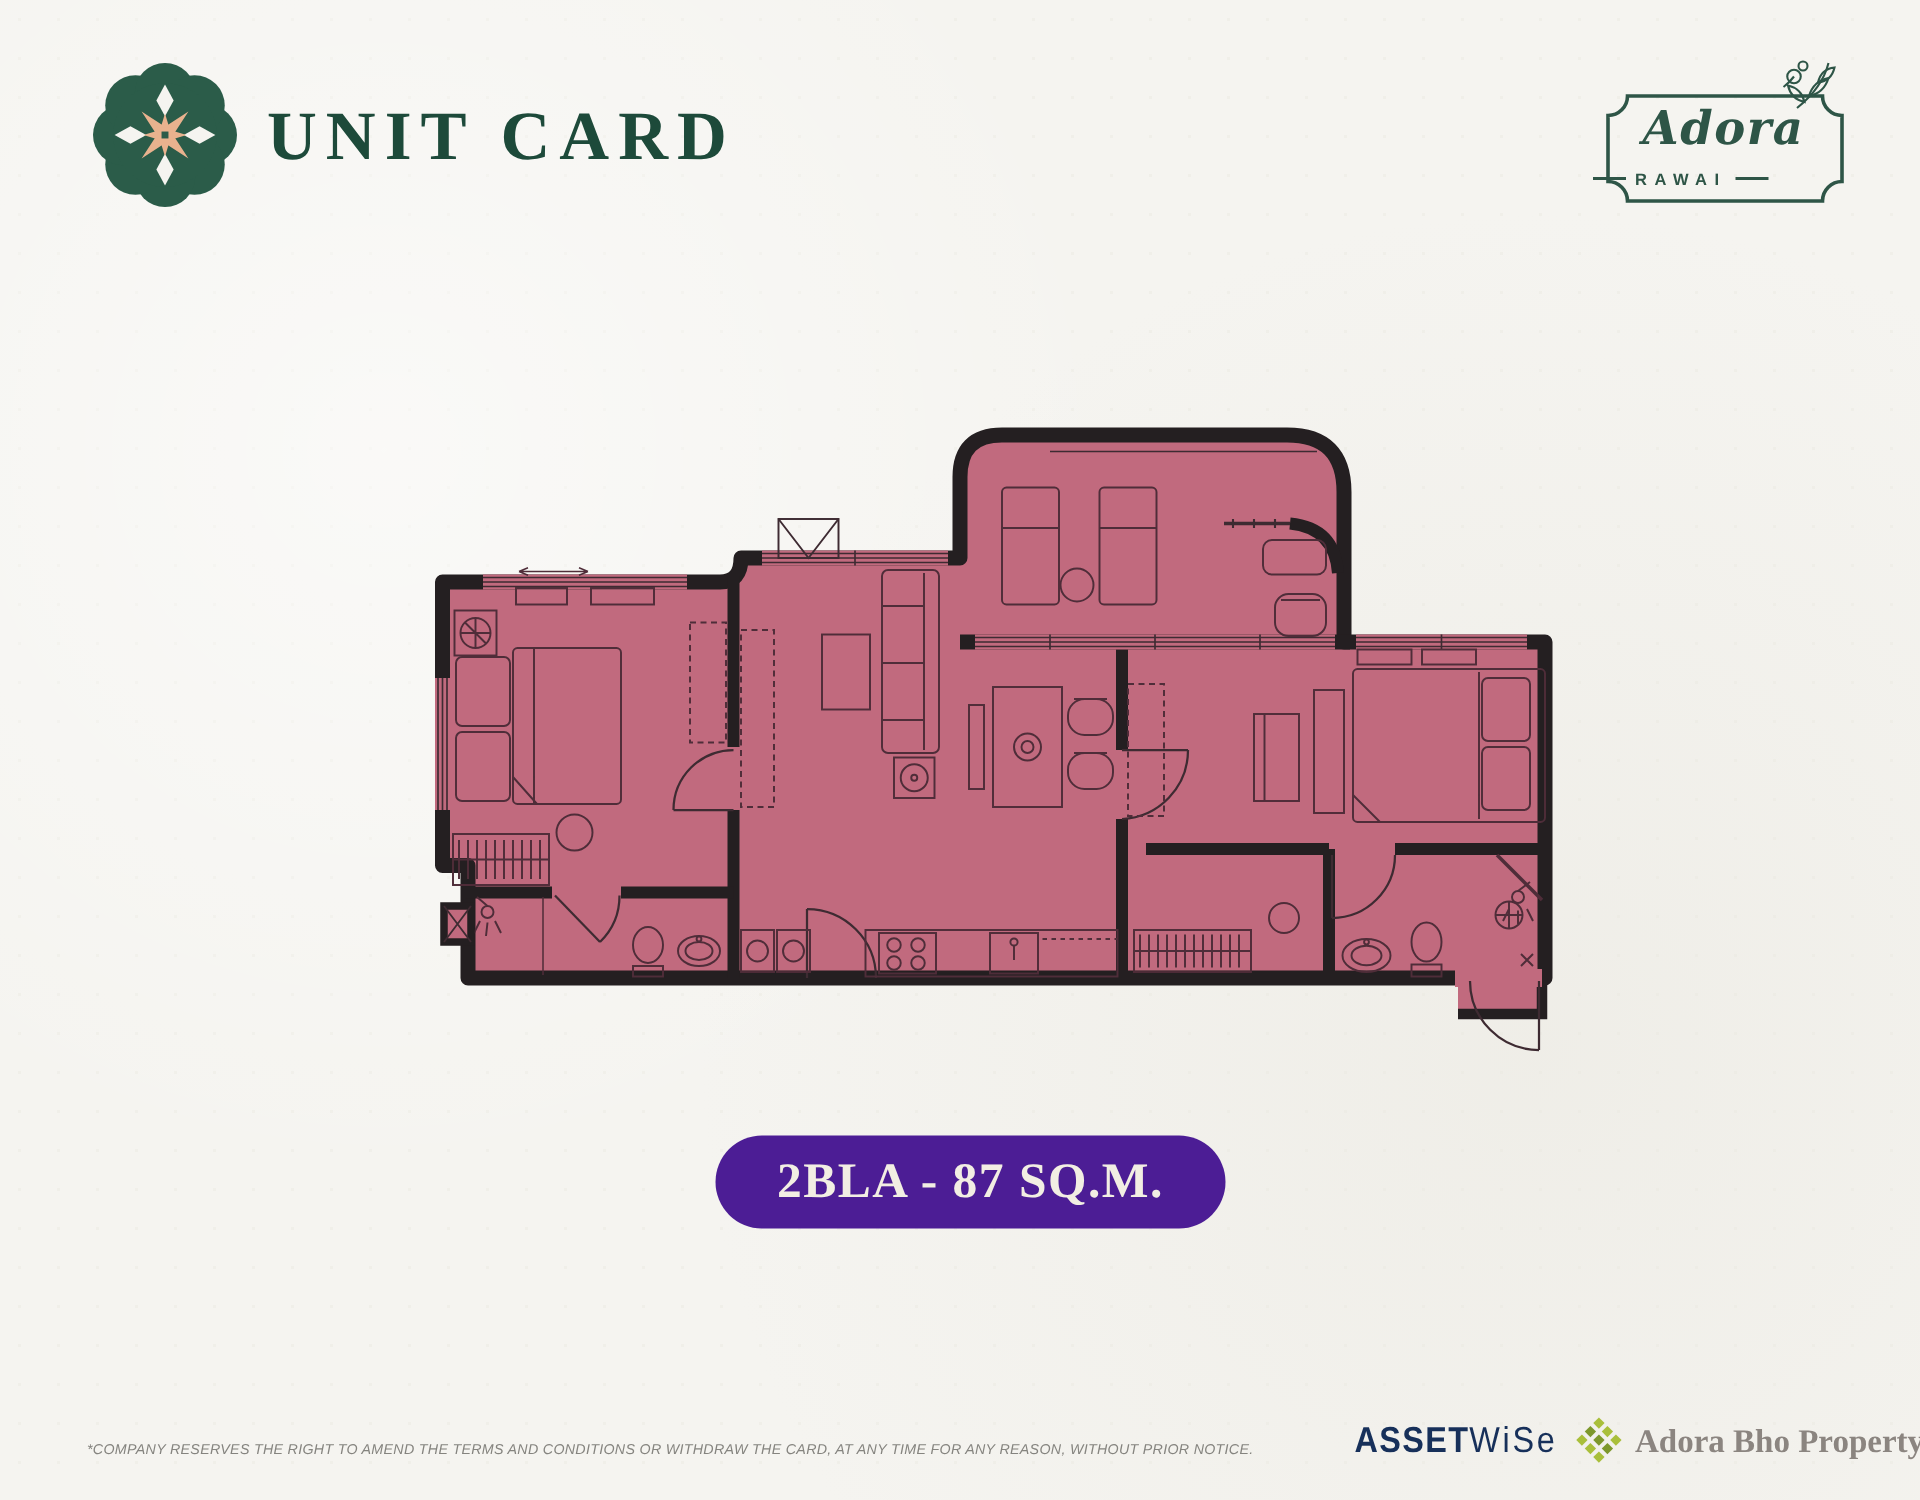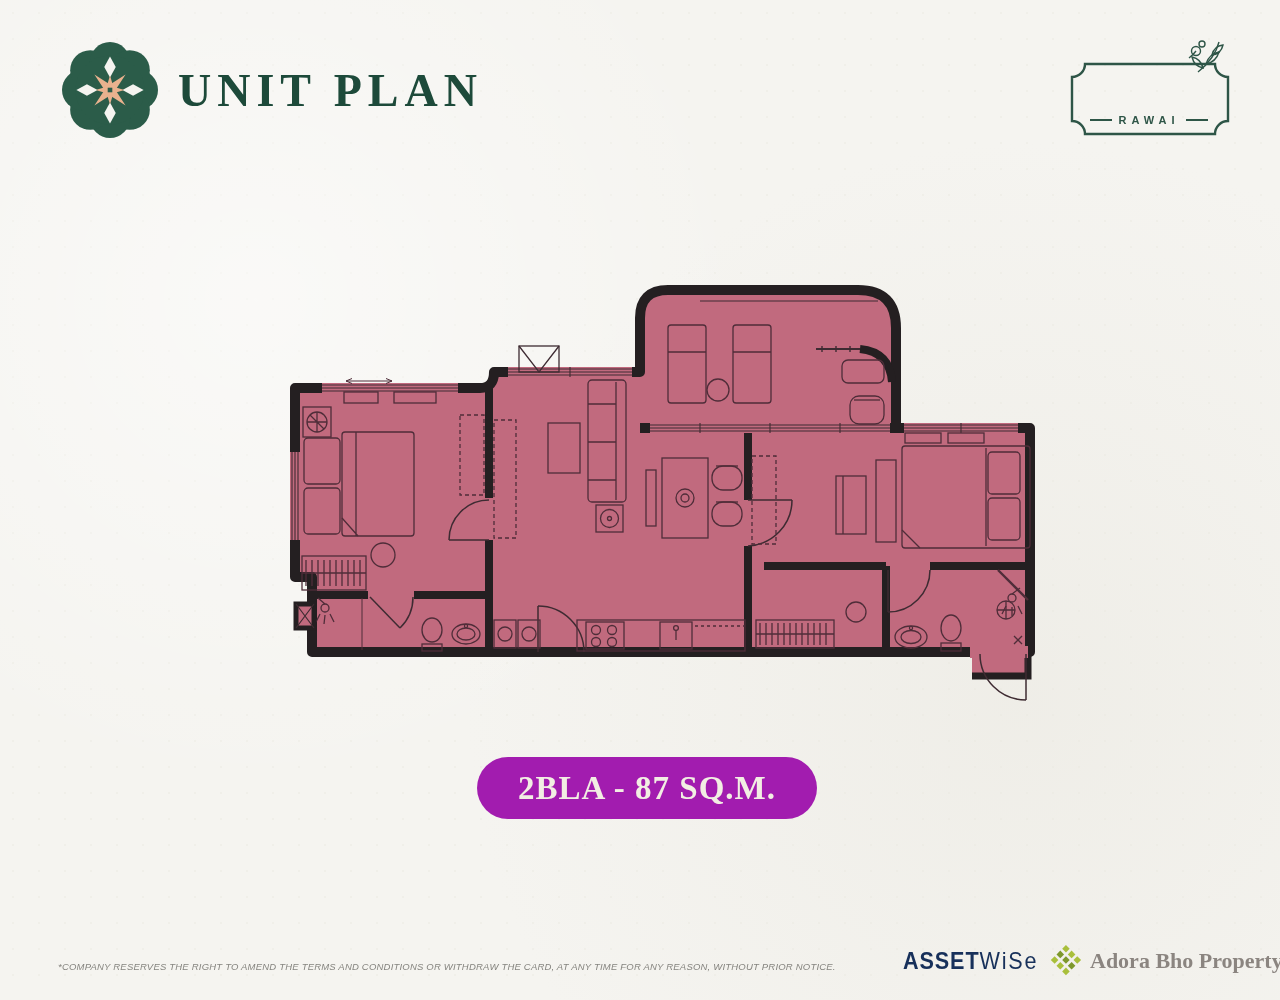--- a/index.html
+++ b/index.html
@@ -27,30 +27,30 @@
   }
   
   .project-badge{position:absolute;left:1056px;top:38px;width:186px;height:106px;}
   .project-badge svg{position:absolute;inset:0;}
   .project-name{
     position:absolute;left:0;top:30px;width:186px;text-align:center;
     font-family:"DejaVu Serif", serif;font-style:italic;font-weight:700;
     font-size:31px;color:#2e5547;letter-spacing:1px;
   }
   .project-sub{
-    position:absolute;left:0;top:76px;width:186px;text-align:center;
+    position:absolute;left:0;top:76px;width:186px;text-align:left;
     font-size:11px;letter-spacing:5px;font-weight:700;color:#2e5547;
   }
   .project-sub .rule{display:inline-block;width:22px;height:1.5px;background:#2e5547;vertical-align:middle;margin:0 6px 2px 6px;}
   
   .plan-svg{position:absolute;left:0;top:0;width:1280px;height:1000px;}
   
   .unit-badge{
     position:absolute;left:477px;top:757px;width:340px;height:62px;
-    background:#a21caf;border-radius:31px;display:flex;align-items:center;justify-content:center;
+    background:#4c1d95;border-radius:31px;display:flex;align-items:center;justify-content:center;
   }
   .unit-badge span{
     font-family:"Liberation Serif", serif;font-weight:700;font-size:33px;
     letter-spacing:1px;color:#f2eee3;
   }
   
   .disclaimer{
     position:absolute;left:58px;top:961px;font-size:9.5px;color:#85847f;letter-spacing:.2px;font-style:italic;
   }
   .assetwise{position:absolute;left:903px;top:947px;color:#17305a;white-space:nowrap;transform:scaleX(.9);transform-origin:left;}
@@ -87,35 +87,36 @@
     <path d="M63,50 L74,44 L85,50 L74,56 Z"></path>
   </g>
   <g fill="#e9b28e">
     <path d="M50,27 L54,46 L73,50 L54,54 L50,73 L46,54 L27,50 L46,46 Z" transform="rotate(45 50 50)"></path>
     <path d="M50,35 L53.5,46.5 L65,50 L53.5,53.5 L50,65 L46.5,53.5 L35,50 L46.5,46.5 Z"></path>
     <rect x="44.5" y="44.5" width="11" height="11"></rect>
   </g>
   <rect x="47.6" y="47.6" width="4.8" height="4.8" fill="#2b5c49"></rect>
 </svg>
 
-<div class="page-title">UNIT PLAN</div>
+<div class="page-title">UNIT CARD</div>
 
 <div class="project-badge">
   <svg viewBox="0 0 186 106">
     <path d="M29,26 H159 A13,13 0 0 0 172,39 V83 A13,13 0 0 0 159,96 H29 A13,13 0 0 0 16,83 V39 A13,13 0 0 0 29,26 Z" fill="none" stroke="#2e5547" stroke-width="2.4"></path>
     <g stroke="#2e5547" fill="none" stroke-width="1.4">
       <path d="M142,34 C152,26 160,16 163,4"></path>
       <path d="M150,26 q10,-2 13,-12 q-10,2 -13,12 Z"></path>
       <path d="M156,17 q9,-1 11,-10 q-9,1 -11,10 Z"></path>
       <path d="M147,30 q-2,-9 -11,-11 q2,9 11,11 Z"></path>
       <circle cx="140" cy="13" r="4.5"></circle>
       <circle cx="146" cy="6" r="3"></circle>
       <path d="M133,20 q4,-3 7,-7"></path>
     </g>
   </svg>
+  <div class="project-name">Adora</div>
   <div class="project-sub"><span class="rule"></span><span>RAWAI</span><span class="rule"></span></div>
 </div>
 
 <svg class="plan-svg" viewBox="0 0 1280 1000">
 
   <g>
     <path d="M295,388 H480 Q494,388 494,372 H640 V318 Q640,290 668,290 H858 Q896,290 896,328 V428 H1030 V652 H312 V577 H295 Z" fill="#c16a7e"></path>
     <rect x="972" y="652" width="54" height="22" fill="#c16a7e"></rect>
   </g>
 

